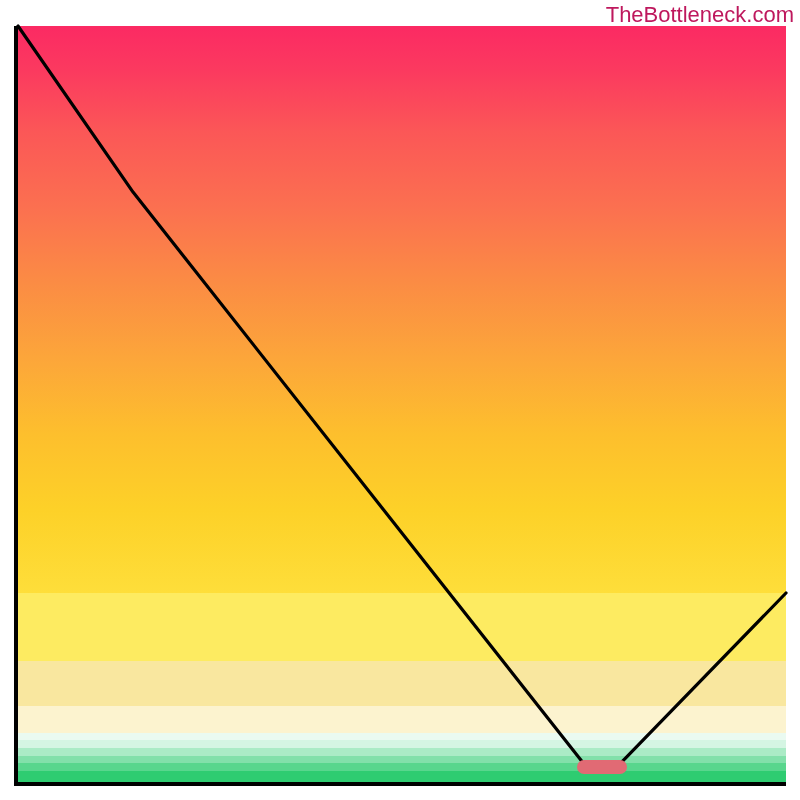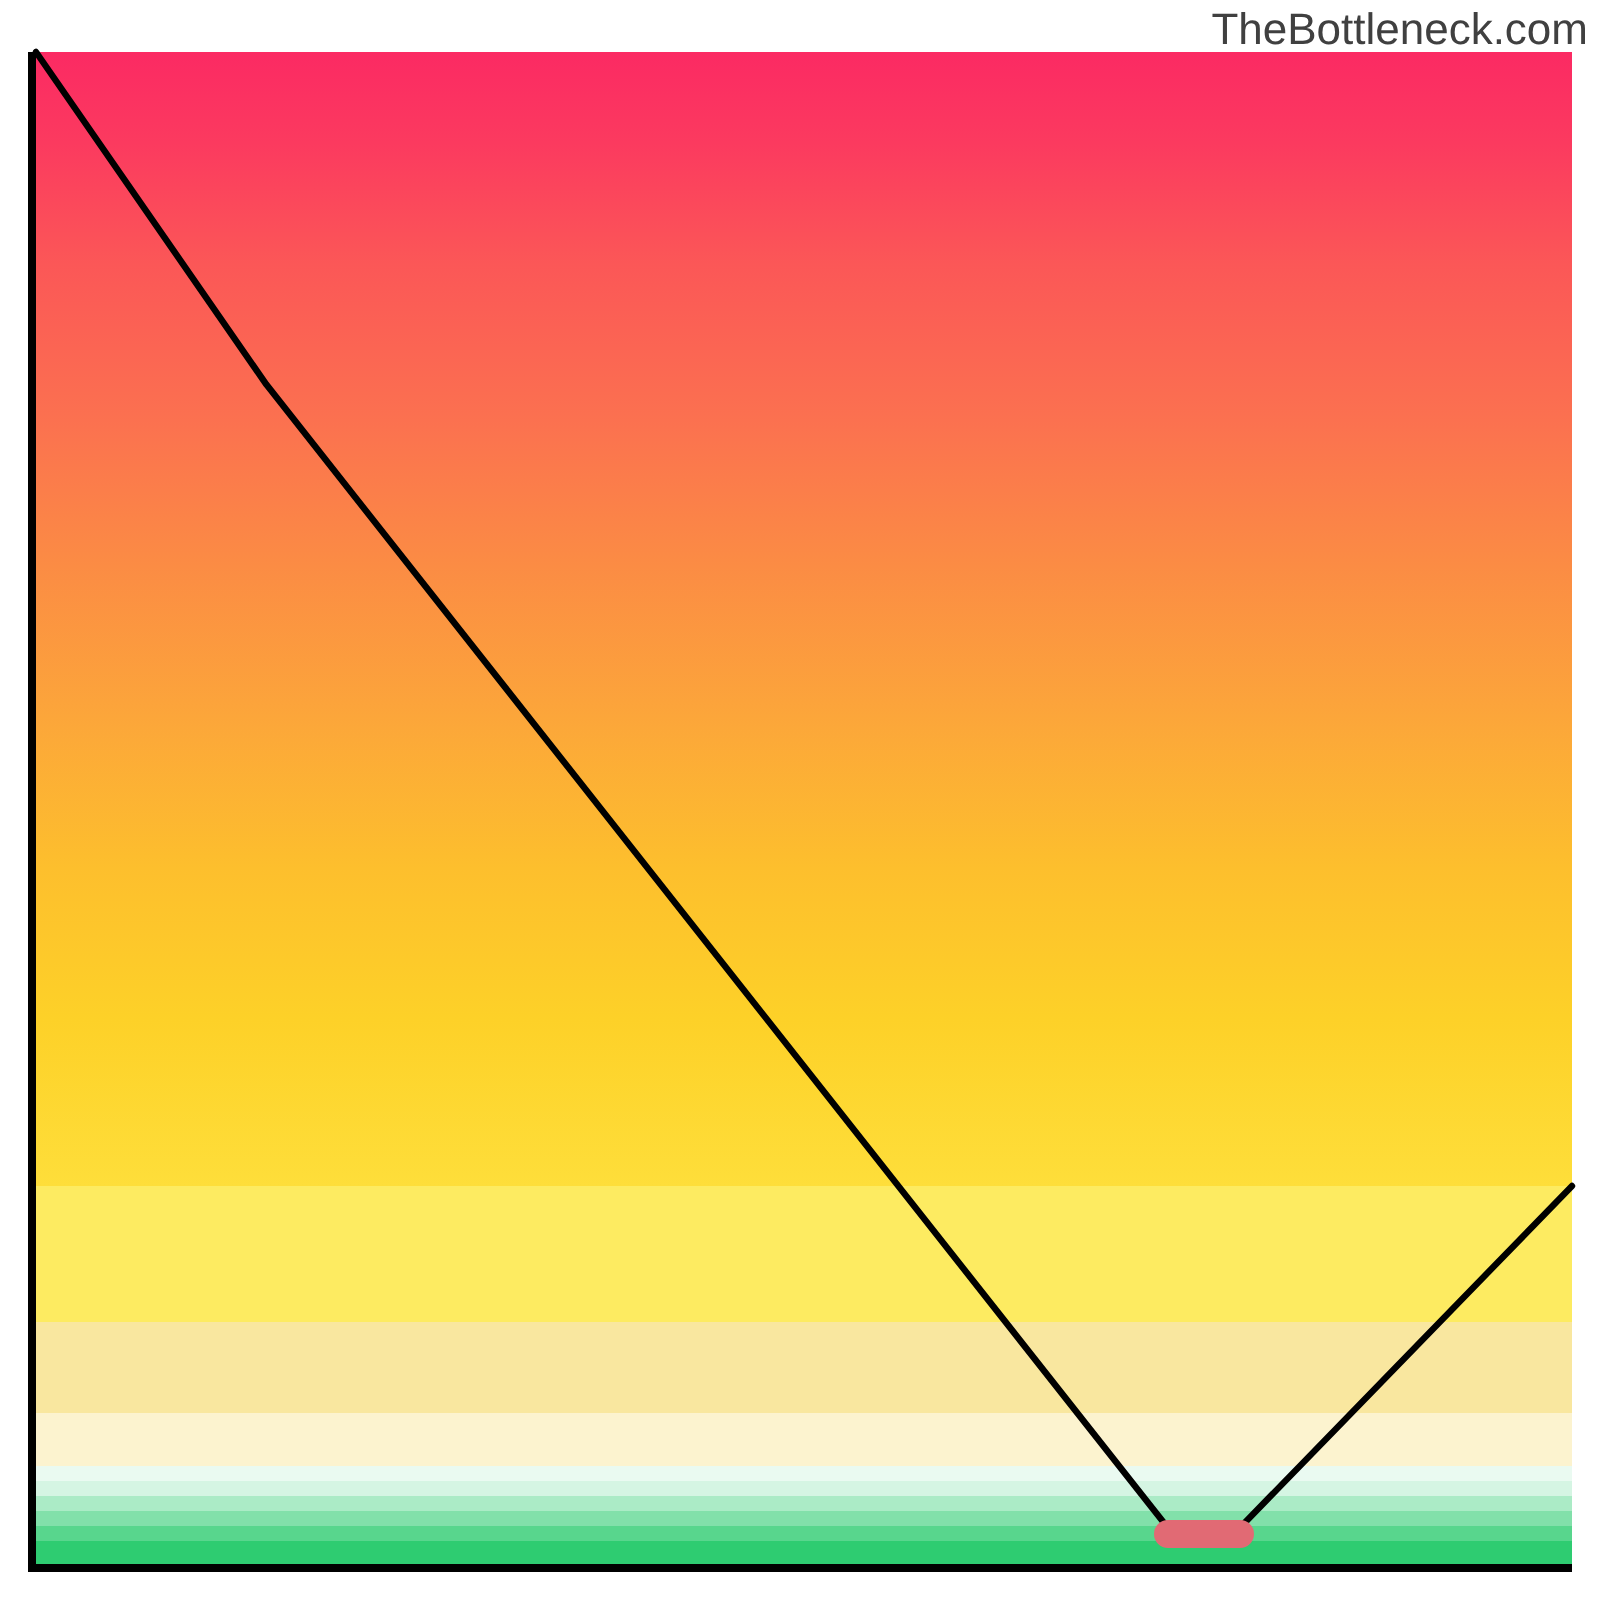--- a/index.html
+++ b/index.html
@@ -8,21 +8,21 @@
     position: relative;
     width: 800px;
     height: 800px;
   }
   .watermark {
     position: absolute;
     top: 2px;
     right: 6px;
     font-family: Arial, Helvetica, sans-serif;
     font-size: 22px;
-    color: #404040;
+    color: #be185d;
     font-weight: 400;
     z-index: 3;
     letter-spacing: 0px;
   }
   .plot-frame {
     position: absolute;
     left: 14px;
     top: 26px;
     width: 772px;
     height: 760px;

